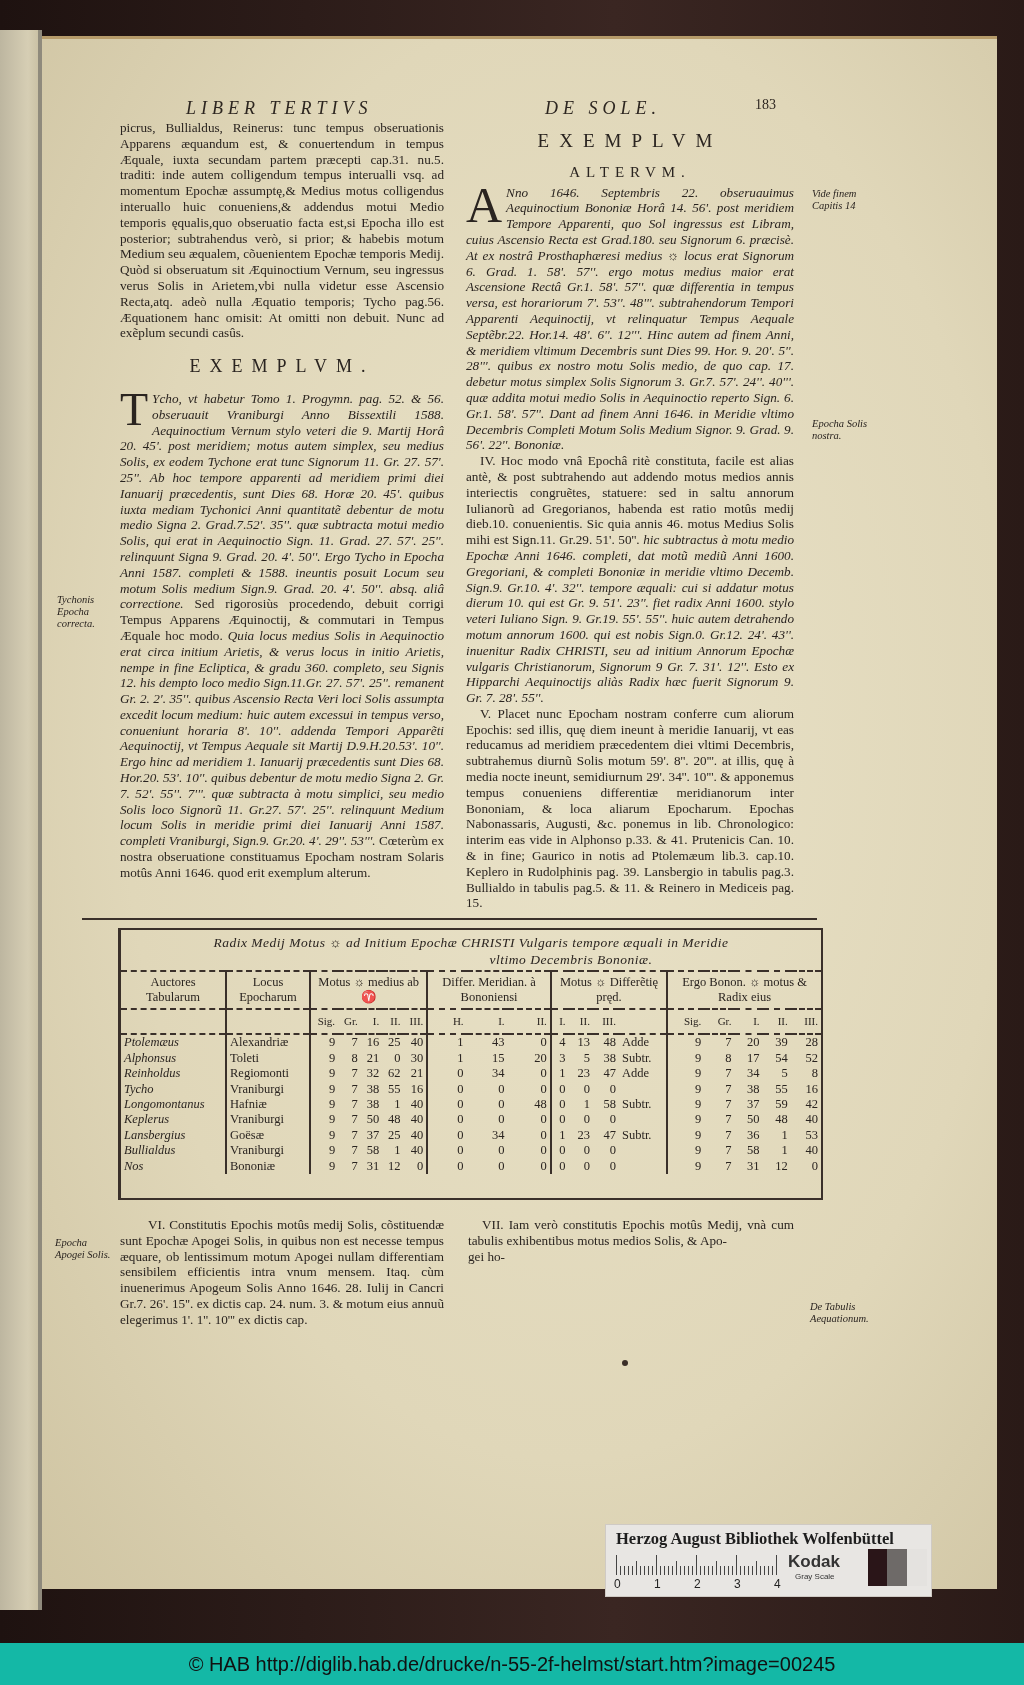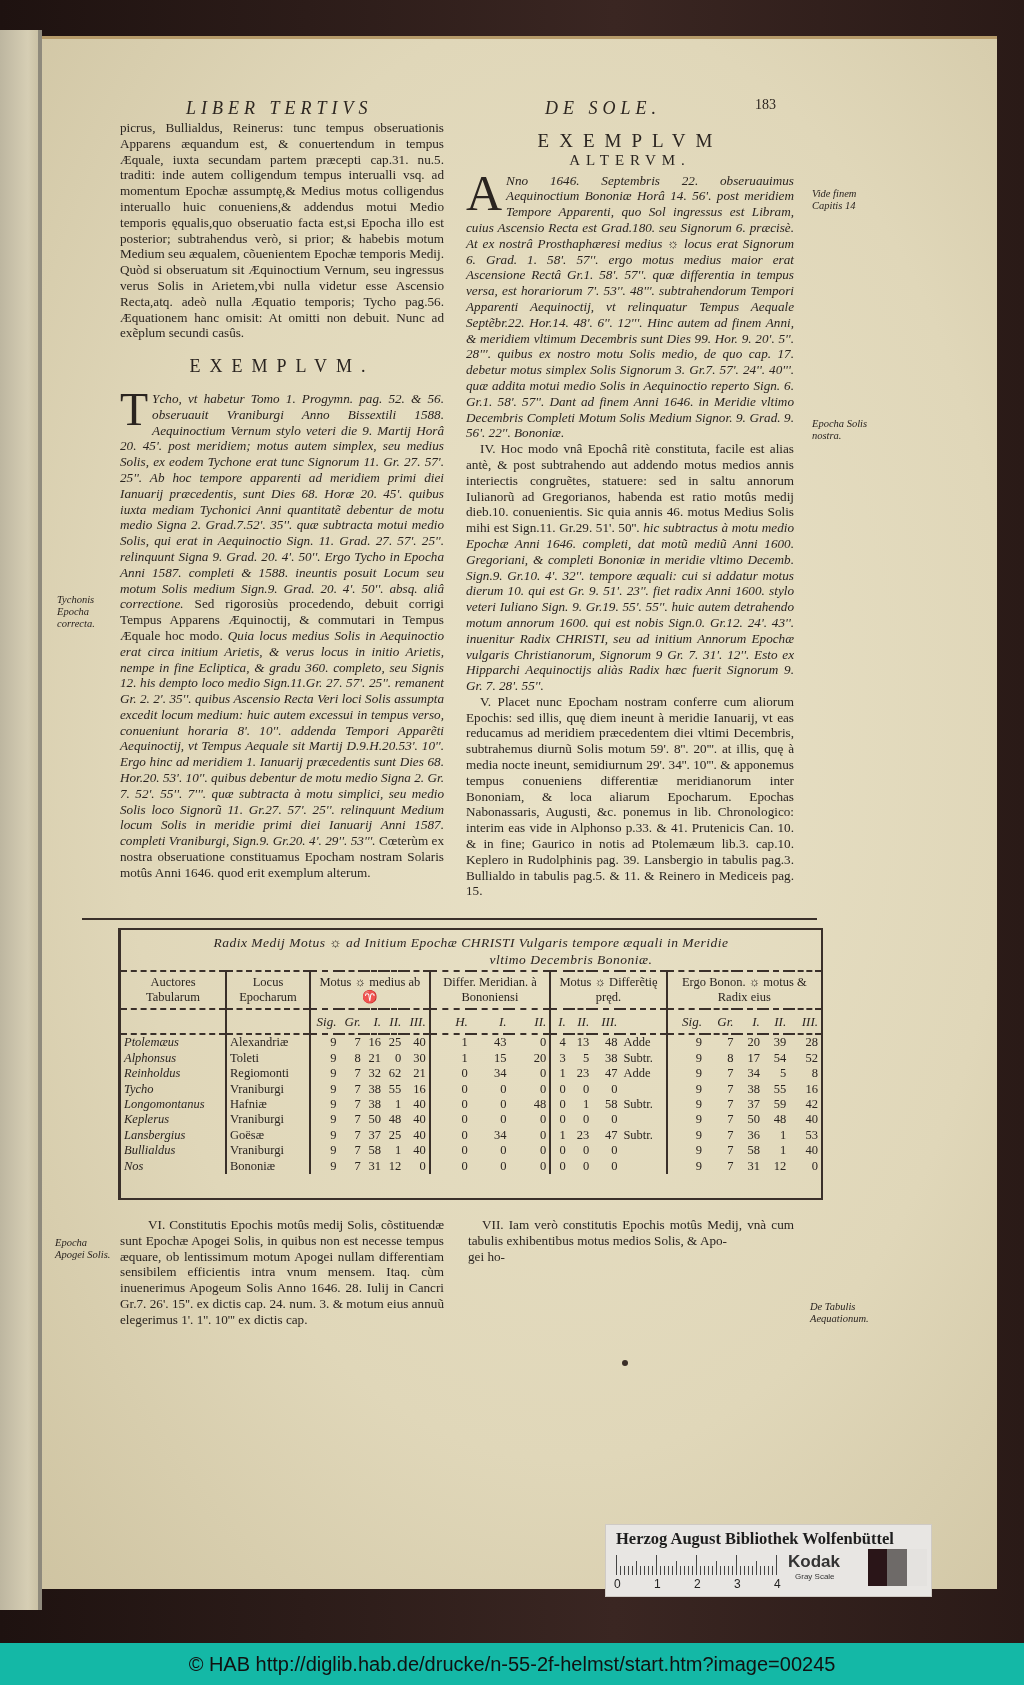--- a/index.html
+++ b/index.html
@@ -52,22 +52,22 @@
     text-align:center; font-style:italic; font-size:13.5px; line-height:17px;
     padding:4px 10px 2px 10px; letter-spacing:0.5px;
   }
   table.radix { border-collapse:collapse; width:100%; font-size:12.5px; }
   table.radix th, table.radix td { padding:0 3px; vertical-align:top; }
   table.radix thead th {
     font-weight:normal; text-align:center; border-top:2px dashed #3a302a;
     line-height:15px; padding-top:3px; padding-bottom:3px;
   }
   table.radix .units td {
-    font-style:italic; border-top:2px dashed #3a302a; border-bottom:2px dashed #3a302a;
-    padding-top:4px; padding-bottom:4px; font-size:13px;
+    border-top:2px dashed #3a302a; border-bottom:2px dashed #3a302a;
+    padding-top:4px; padding-bottom:4px; font-size:11px;
   }
   table.radix tbody td { line-height:15.4px; text-align:right; }
   table.radix tbody td.author { font-style:italic; text-align:left; }
   table.radix tbody td.place { text-align:left; }
   table.radix tbody td.op { text-align:left; }
   .vb { border-left:2px solid #3a302a; }
   .tbl-bottom { position:absolute; left:0; right:0; bottom:0; height:2px; background:#3a302a; }
 
   
   .target {
@@ -112,21 +112,21 @@
     <span class="dropcap">T</span>
     <span class="it">Ycho, vt habetur Tomo 1. Progymn. pag. 52. &amp; 56. obseruauit Vraniburgi Anno Bissextili 1588. Aequinoctium Vernum stylo veteri die 9. Martij Horâ 20. 45'. post meridiem; motus autem simplex, seu medius Solis, ex eodem Tychone erat tunc Signorum 11. Gr. 27. 57'. 25''. Ab hoc tempore apparenti ad meridiem primi diei Ianuarij præcedentis, sunt Dies 68. Horæ 20. 45'. quibus iuxta mediam Tychonici Anni quantitatẽ debentur de motu medio Signa 2. Grad.7.52'. 35''. quæ subtracta motui medio Solis, qui erat in Aequinoctio Sign. 11. Grad. 27. 57'. 25''. relinquunt Signa 9. Grad. 20. 4'. 50''. Ergo Tycho in Epocha Anni 1587. completi &amp; 1588. ineuntis posuit Locum seu motum Solis medium Sign.9. Grad. 20. 4'. 50''. absq. aliâ correctione.</span>
     <span>Sed rigorosiùs procedendo, debuit corrigi Tempus Apparens Æquinoctij, &amp; commutari in Tempus Æquale hoc modo.</span>
     <span class="it">Quia locus medius Solis in Aequinoctio erat circa initium Arietis, &amp; verus locus in initio Arietis, nempe in fine Ecliptica, &amp; gradu 360. completo, seu Signis 12. his dempto loco medio Sign.11.Gr. 27. 57'. 25''. remanent Gr. 2. 2'. 35''. quibus Ascensio Recta Veri loci Solis assumpta excedit locum medium: huic autem excessui in tempus verso, conueniunt horaria 8'. 10''. addenda Tempori Apparẽti Aequinoctij, vt Tempus Aequale sit Martij D.9.H.20.53'. 10''. Ergo hinc ad meridiem 1. Ianuarij præcedentis sunt Dies 68. Hor.20. 53'. 10''. quibus debentur de motu medio Signa 2. Gr. 7. 52'. 55''. 7'''. quæ subtracta à motu simplici, seu medio Solis loco Signorũ 11. Gr.27. 57'. 25''. relinquunt Medium locum Solis in meridie primi diei Ianuarij Anni 1587. completi Vraniburgi, Sign.9. Gr.20. 4'. 29''. 53'''.</span>
     <span>Cœterùm ex nostra obseruatione constituamus Epocham nostram Solaris motûs Anni 1646. quod erit exemplum alterum.</span>
   </p>
 </div>
 
 <div class="abs col" style="left:466px; top:133px; width:328px;">
   <div class="heading" style="font-size:19px; letter-spacing:10px;">EXEMPLVM</div>
-  <div class="subheading" style="margin:4px 0 4px 0;">ALTERVM.</div>
+  <div class="subheading" style="margin:16px 0 4px 0;">ALTERVM.</div>
   <p>
     <span class="dropcap" style="font-size:50px; line-height:40px;">A</span>
     <span class="it">Nno 1646. Septembris 22. obseruauimus Aequinoctium Bononiæ Horâ 14. 56'. post meridiem Tempore Apparenti, quo Sol ingressus est Libram, cuius Ascensio Recta est Grad.180. seu Signorum 6. præcisè. At ex nostrâ Prosthaphæresi medius ☼ locus erat Signorum 6. Grad. 1. 58'. 57''. ergo motus medius maior erat Ascensione Rectâ Gr.1. 58'. 57''. quæ differentia in tempus versa, est horariorum 7'. 53''. 48'''. subtrahendorum Tempori Apparenti Aequinoctij, vt relinquatur Tempus Aequale Septẽbr.22. Hor.14. 48'. 6''. 12'''. Hinc autem ad finem Anni, &amp; meridiem vltimum Decembris sunt Dies 99. Hor. 9. 20'. 5''. 28'''. quibus ex nostro motu Solis medio, de quo cap. 17. debetur motus simplex Solis Signorum 3. Gr.7. 57'. 24''. 40'''. quæ addita motui medio Solis in Aequinoctio reperto Sign. 6. Gr.1. 58'. 57''. Dant ad finem Anni 1646. in Meridie vltimo Decembris Completi Motum Solis Medium Signor. 9. Grad. 9. 56'. 22''. Bononiæ.</span>
   </p>
   <p style="text-indent:14px;">
     <span>IV. Hoc modo vnâ Epochâ ritè constituta, facile est alias antè, &amp; post subtrahendo aut addendo motus medios annis interiectis congruẽtes, statuere: sed in saltu annorum Iulianorũ ad Gregorianos, habenda est ratio motûs medij dieb.10. conuenientis. Sic quia annis 46. motus Medius Solis mihi est Sign.11. Gr.29. 51'. 50''.</span>
     <span class="it">hic subtractus à motu medio Epochæ Anni 1646. completi, dat motũ mediũ Anni 1600. Gregoriani, &amp; completi Bononiæ in meridie vltimo Decemb. Sign.9. Gr.10. 4'. 32''. tempore æquali: cui si addatur motus dierum 10. qui est Gr. 9. 51'. 23''. fiet radix Anni 1600. stylo veteri Iuliano Sign. 9. Gr.19. 55'. 55''. huic autem detrahendo motum annorum 1600. qui est nobis Sign.0. Gr.12. 24'. 43''. inuenitur Radix CHRISTI, seu ad initium Annorum Epochæ vulgaris Christianorum, Signorum 9 Gr. 7. 31'. 12''. Esto ex Hipparchi Aequinoctijs aliàs Radix hæc fuerit Signorum 9. Gr. 7. 28'. 55''.</span>
   </p>
   <p style="text-indent:14px;">V. Placet nunc Epocham nostram conferre cum aliorum Epochis: sed illis, quę diem ineunt à meridie Ianuarij, vt eas reducamus ad meridiem præcedentem diei vltimi Decembris, subtrahemus diurnũ Solis motum 59'. 8''. 20'''. at illis, quę à media nocte ineunt, semidiurnum 29'. 34''. 10'''. &amp; apponemus tempus conueniens differentiæ meridianorum inter Bononiam, &amp; loca aliarum Epocharum. Epochas Nabonassaris, Augusti, &amp;c. ponemus in lib. Chronologico: interim eas vide in Alphonso p.33. &amp; 41. Prutenicis Can. 10. &amp; in fine; Gaurico in notis ad Ptolemæum lib.3. cap.10. Keplero in Rudolphinis pag. 39. Lansbergio in tabulis pag.3. Bullialdo in tabulis pag.5. &amp; 11. &amp; Reinero in Mediceis pag. 15.</p>
 </div>

